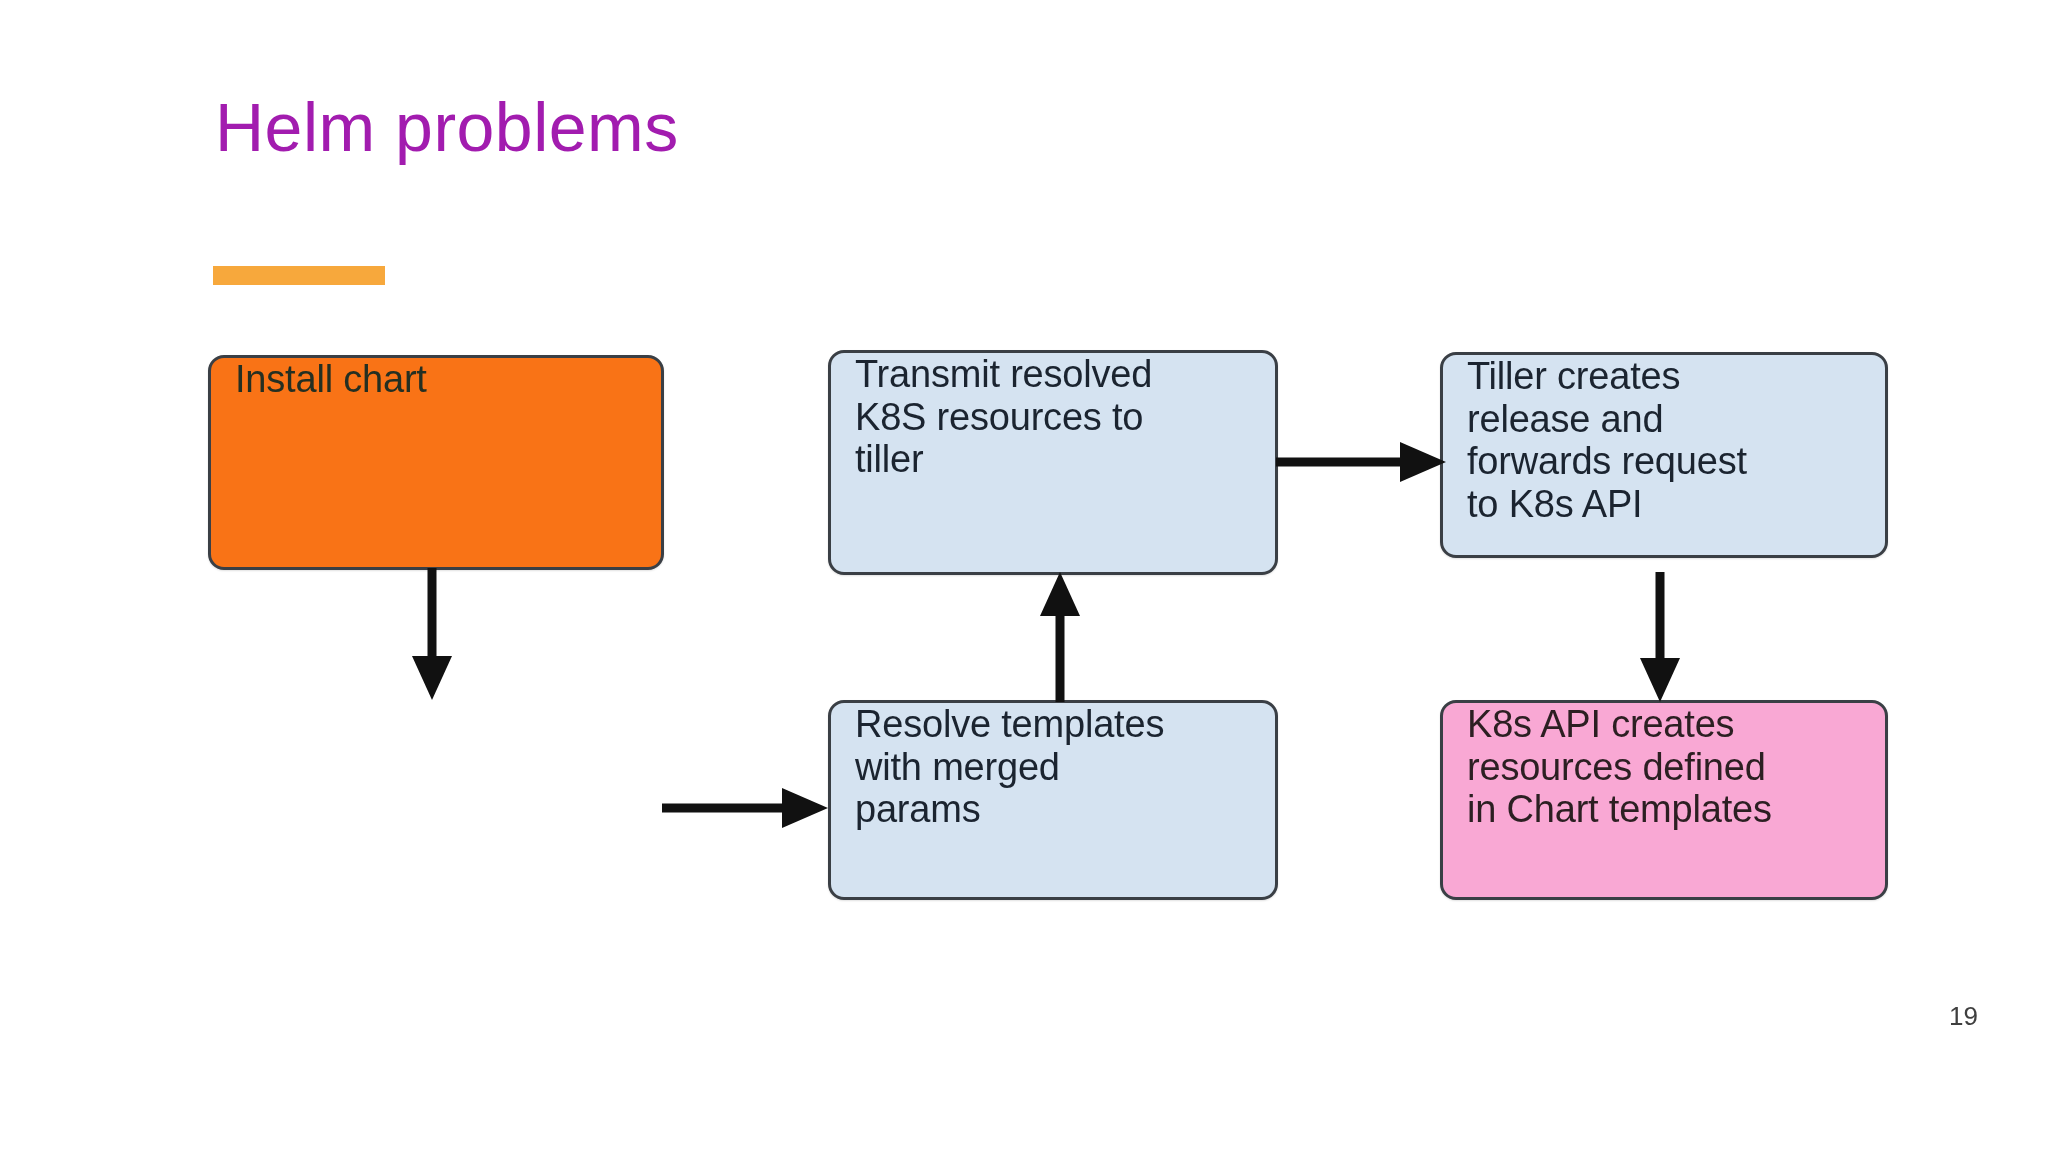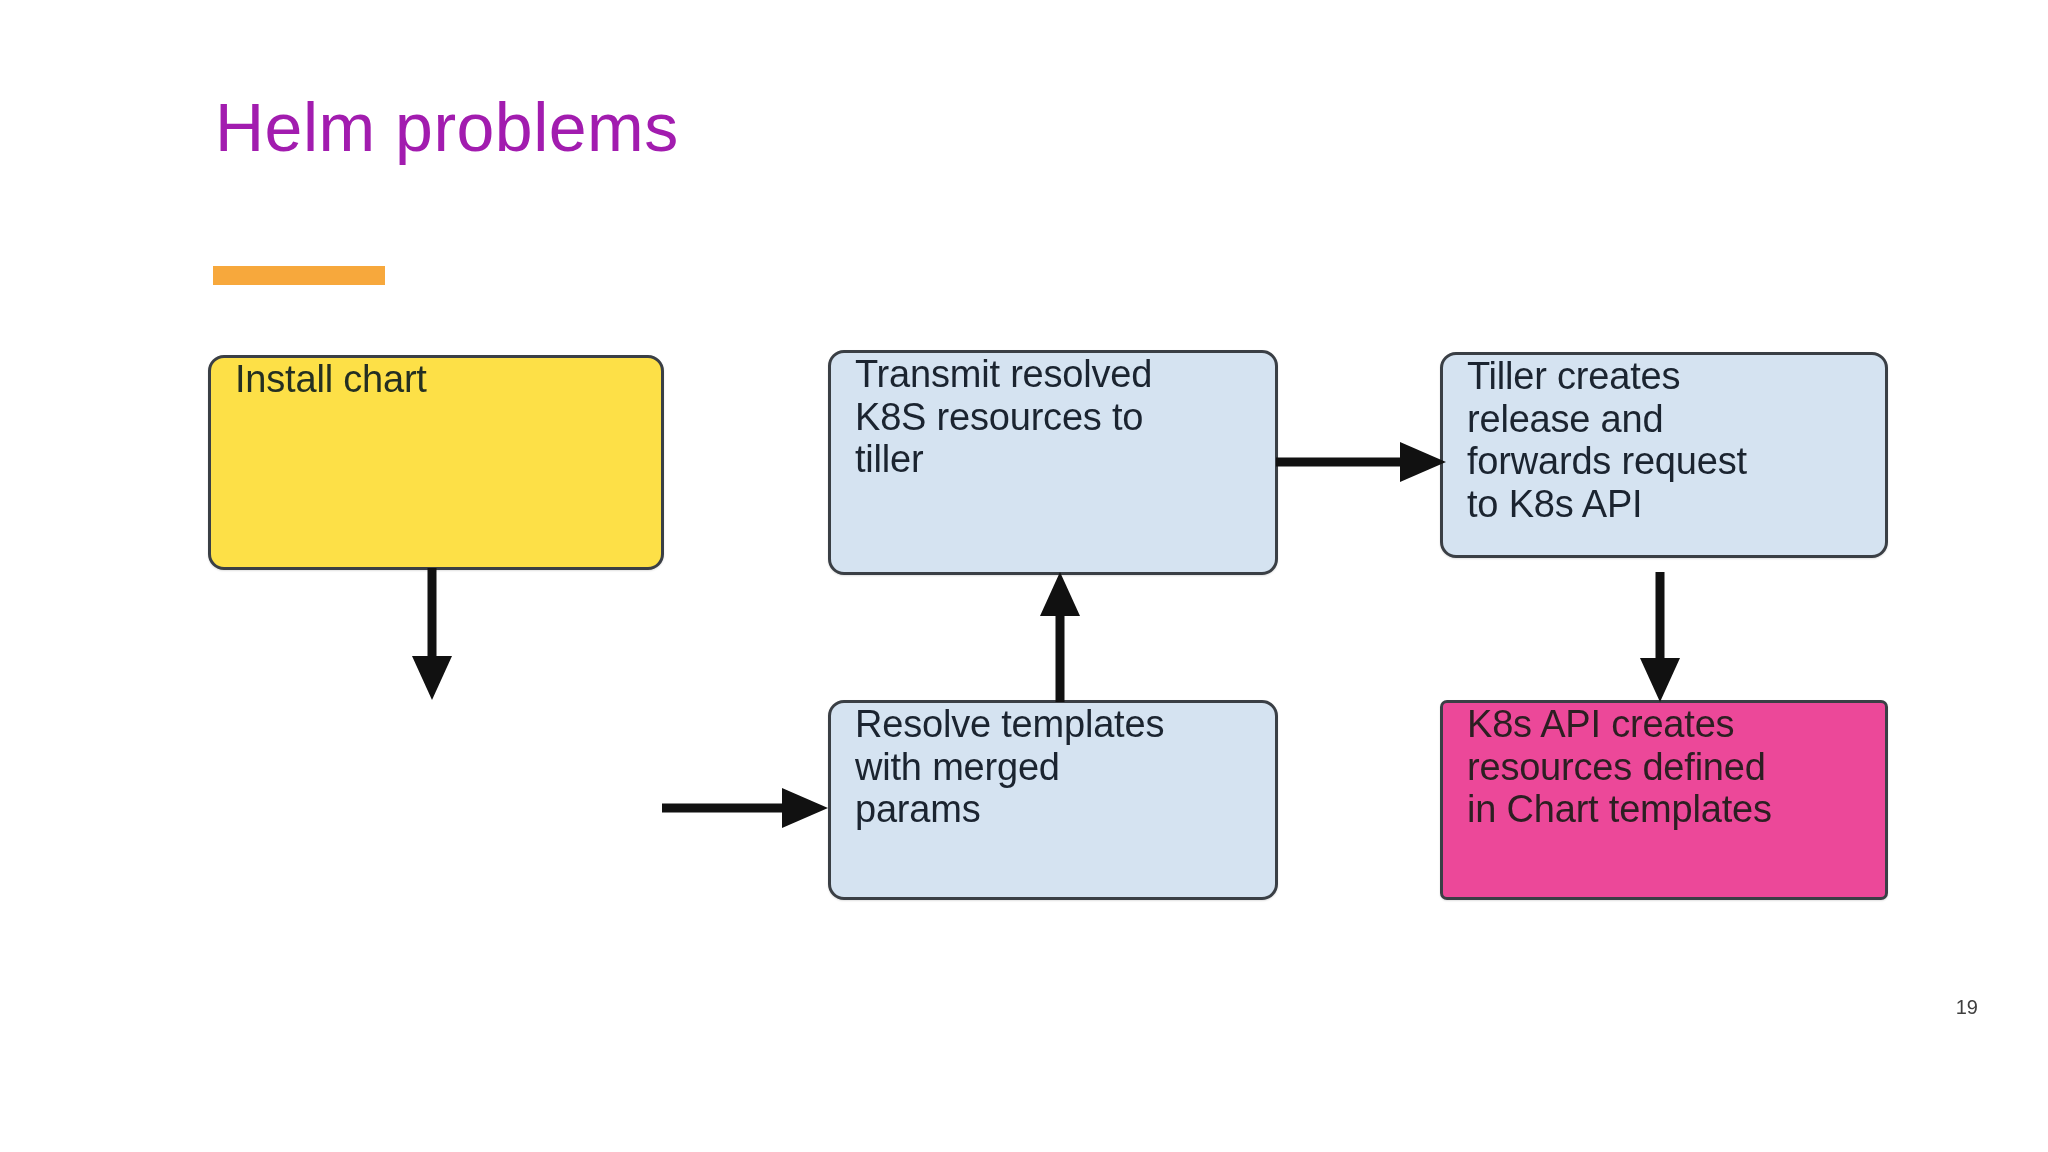--- a/index.html
+++ b/index.html
@@ -69,30 +69,29 @@
     letter-spacing: -0.2px;
     background: #D6E4F2;
     box-shadow: 0 1px 2px rgba(0,0,0,0.12);
   }
   .node .node-text {
     display: block;
     white-space: pre-line;
   }
 
   .node.green {
-    background: #fde047;
+    background: #f97316;
     color: #242f22;
   }
   .node.blue {
     background: #D5E3F1;
   }
   .node.pink {
-    background: #ec4899;
+    background: #f9a8d4;
     color: #2c1f22;
-    border-radius: 7px;
   }
 
   
   #node-install-chart   { left: 208px;  top: 355px;  width: 456px; height: 215px; }
   #node-transmit        { left: 828px;  top: 350px;  width: 450px; height: 225px; }
   #node-tiller          { left: 1440px; top: 352px;  width: 448px; height: 206px; }
   #node-merge           { left: 208px;  top: 700px;  width: 456px; height: 200px; }
   #node-resolve         { left: 828px;  top: 700px;  width: 450px; height: 200px; }
   #node-k8s-api         { left: 1440px; top: 700px;  width: 448px; height: 200px; }
 
@@ -105,22 +104,22 @@
   #arrow-install-to-merge  { left: 410px;  top: 568px; }
   #arrow-merge-to-resolve  { left: 662px;  top: 786px; }
   #arrow-resolve-to-transmit { left: 1038px; top: 572px; }
   #arrow-transmit-to-tiller { left: 1276px; top: 440px; }
   #arrow-tiller-to-k8s     { left: 1638px; top: 572px; }
 
   
   #page-number {
     position: absolute;
     right: 70px;
-    bottom: 133px;
-    font-size: 20px;
+    bottom: 120px;
+    font-size: 26px;
     color: #3f3f3f;
     font-family: "Liberation Sans", "DejaVu Sans", sans-serif;
   }
 </style>
 </head>
 <body>
 
 <div id="slide">
 
   <div id="slide-title">Helm problems</div>

